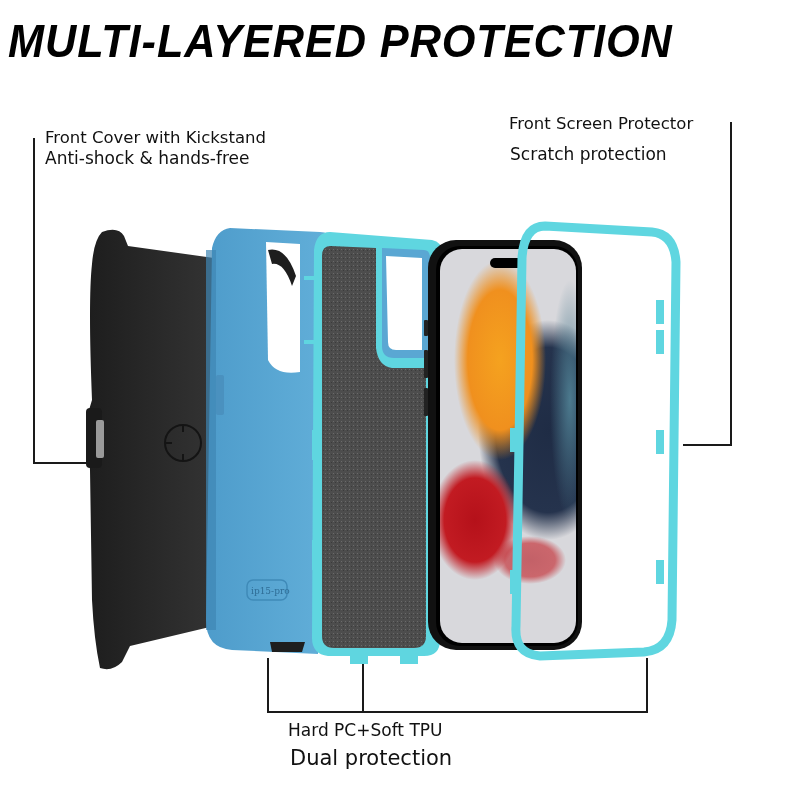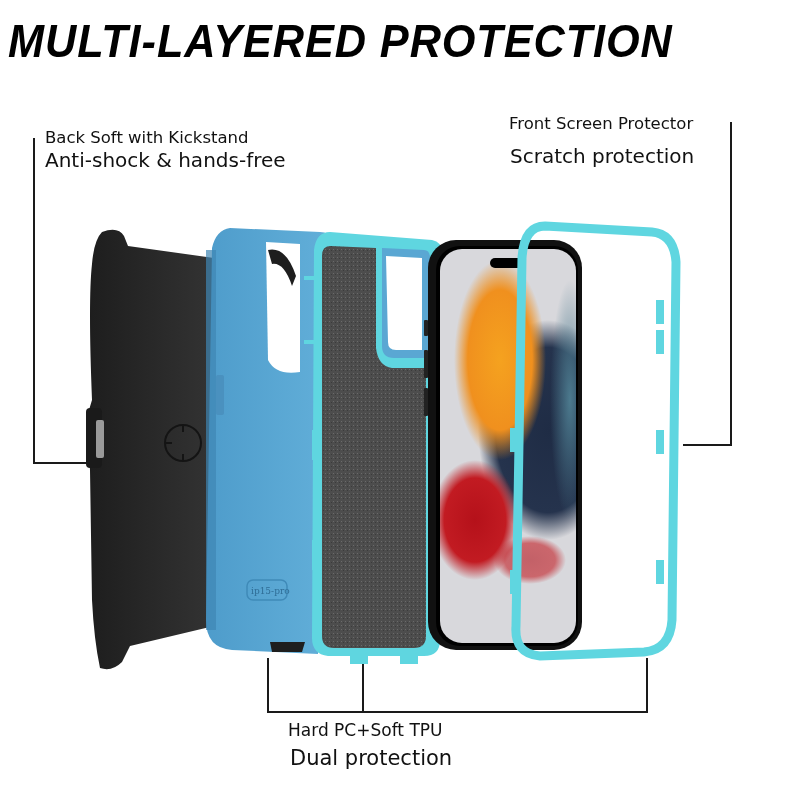--- a/index.html
+++ b/index.html
@@ -1,31 +1,31 @@
 <!DOCTYPE html>
 <html><head>
   <meta charset="utf-8">
   <style>
     html, body { margin:0; padding:0; }
     body { width:800px; height:800px; background:#ffffff; position:relative; overflow:hidden; font-family:"DejaVu Sans", sans-serif; }
     .headline { position:absolute; left:8px; top:14px; font-family:"Liberation Sans", sans-serif; font-weight:bold; font-style:italic; font-size:46px; letter-spacing:1px; color:#000; transform:scaleX(0.94); transform-origin:left top; white-space:nowrap; }
     .label-title, .label-sub { position:absolute; font-family:"DejaVu Sans", sans-serif; color:#111; white-space:nowrap; }
     .label-title { font-size:16.5px; }
-    .label-sub { font-size:20px; }
+    .label-sub { font-size:17px; }
     .bottom-title { font-size:17px; }
     .bottom-sub { font-size:21px; }
     .line { position:absolute; background:#1a1a1a; }
     svg.art { position:absolute; left:0; top:0; }
   </style>
 </head>
 <body>
 
 <div class="headline">MULTI-LAYERED PROTECTION</div>
 
-<div class="label-title" style="left:45px; top:128px;">Back Soft with Kickstand</div>
+<div class="label-title" style="left:45px; top:128px;">Front Cover with Kickstand</div>
 <div class="label-sub" style="left:45px; top:148px;">Anti-shock &amp; hands-free</div>
 <div class="line" style="left:33px; top:138px; width:2px; height:326px;"></div>
 <div class="line" style="left:33px; top:462px; width:56px; height:2px;"></div>
 
 <div class="label-title" style="left:509px; top:114px;">Front Screen Protector</div>
 <div class="label-sub" style="left:510px; top:144px;">Scratch protection</div>
 <div class="line" style="left:730px; top:122px; width:2px; height:324px;"></div>
 <div class="line" style="left:683px; top:444px; width:49px; height:2px;"></div>
 
 <div class="line" style="left:267px; top:658px; width:2px; height:55px;"></div>

